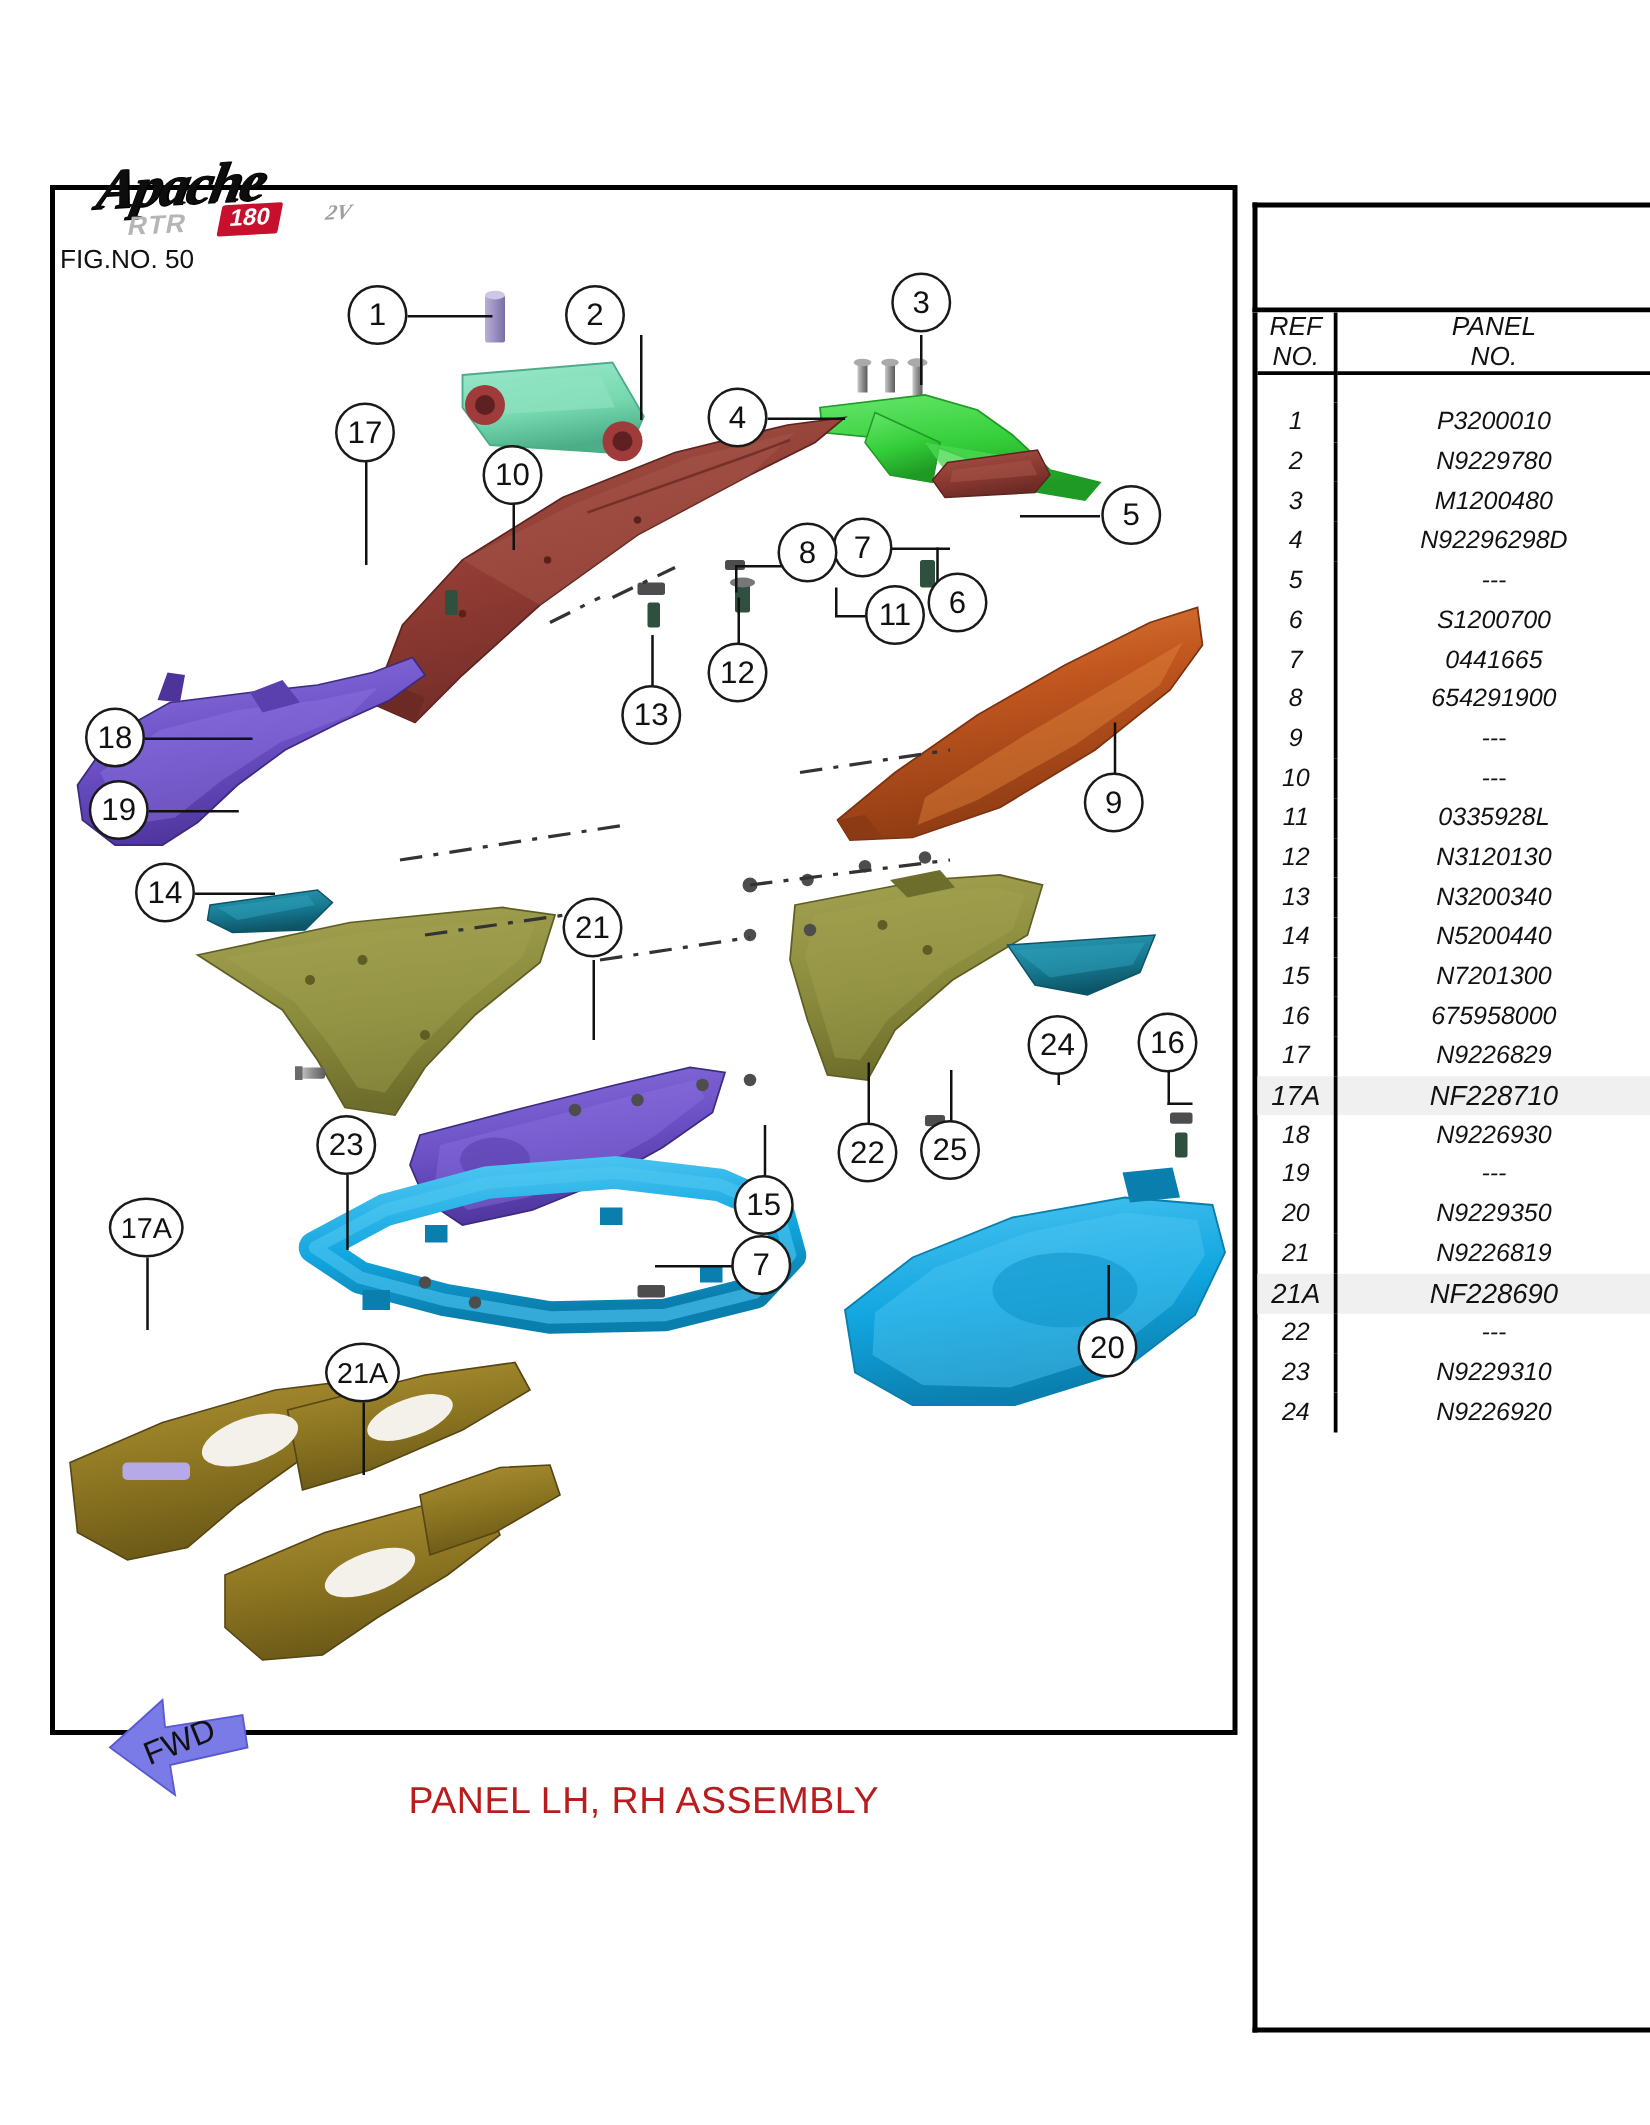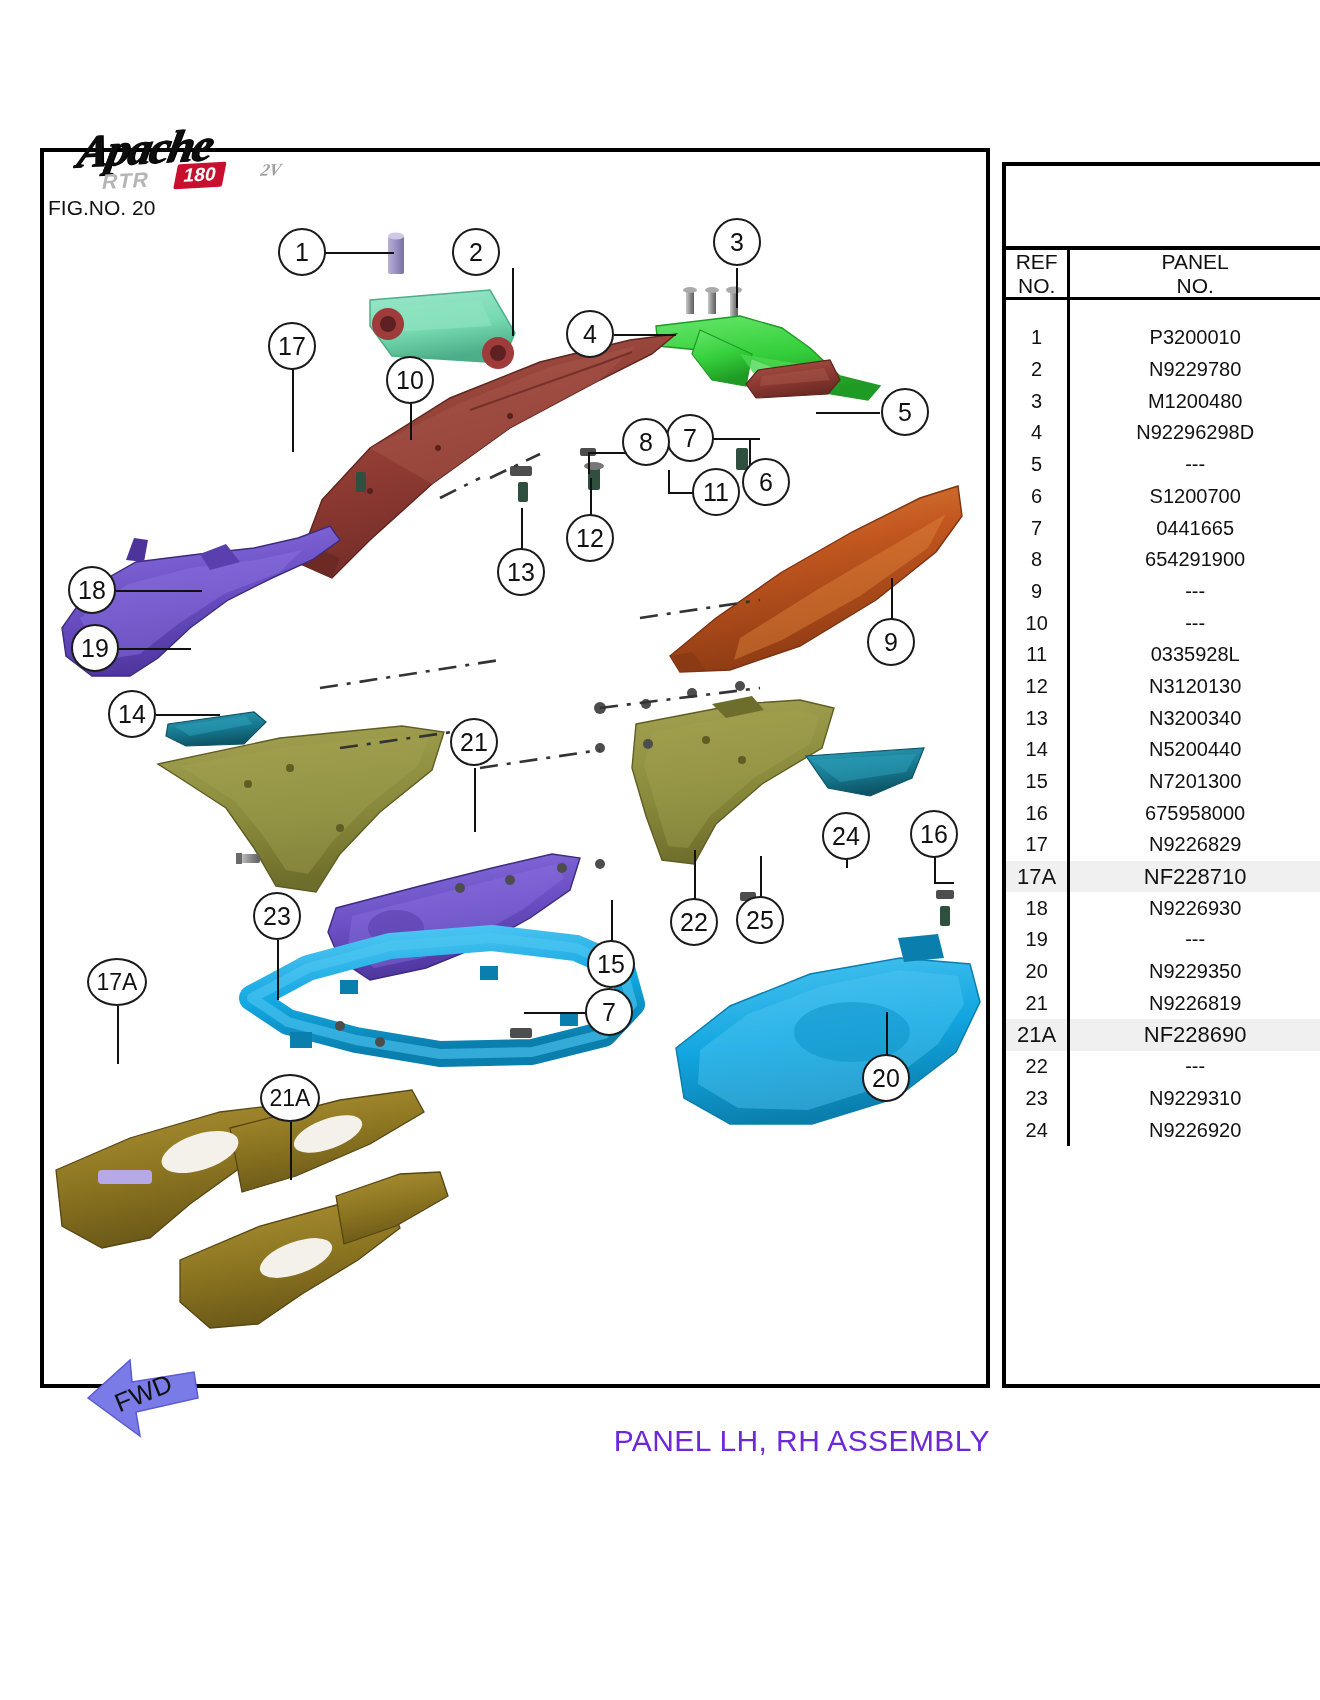--- a/index.html
+++ b/index.html
@@ -34,22 +34,22 @@
     border-radius:2px;
   }
   #logo .tail{
     position:absolute;left:156px;top:1px;font-family:"Liberation Serif",serif;
     font-style:italic;font-weight:bold;font-size:17px;color:#9e9e9e;
   }
 
   #fig-no{position:absolute;left:48px;top:196px;font-size:21px;color:#111;z-index:30;}
 
   #diagram-title{
-    position:absolute;left:40px;top:1424px;width:950px;text-align:right;
-    font-size:30px;color:#6d28d9;letter-spacing:0.4px;z-index:30;
+    position:absolute;left:40px;top:1424px;width:950px;text-align:center;
+    font-size:30px;color:#b91c1c;letter-spacing:0.4px;z-index:30;
   }
 
   
   #parts-svg{position:absolute;left:40px;top:148px;width:950px;height:1240px;}
 
   
   .callout{
     position:absolute;width:48px;height:48px;border:2.2px solid #1a1a1a;
     border-radius:50%;background:#fff;color:#111;
     display:flex;align-items:center;justify-content:center;
@@ -67,22 +67,22 @@
     transform:rotate(-22deg);font-family:"Liberation Sans",sans-serif;
   }
 
   
   #table-wrap{position:absolute;left:1002px;top:162px;width:318px;height:1226px;}
   #table-header-box{
     position:absolute;left:0;top:0;width:318px;height:88px;
     border:4px solid #000;border-right:none;box-sizing:border-box;background:#fff;
   }
   #parts-table{
-    position:absolute;left:0;top:88px;width:318px;height:1138px;
-    border:4px solid #000;border-right:none;border-top:none;box-sizing:border-box;background:#fff;
+    position:absolute;left:0;top:88px;width:318px;height:1376px;
+    border:4px solid #000;border-right:none;border-top:none;box-sizing:border-box;background:#fff;font-style:italic;
   }
   #parts-table table{border-collapse:collapse;width:100%;table-layout:fixed;}
   #parts-table col.c1{width:62px;}
   #parts-table col.c2{width:248px;}
   #parts-table th,#parts-table td{
     text-align:center;font-size:20px;color:#111;padding:0;border:none;
   }
   #parts-table thead th{
     font-size:21px;font-weight:normal;height:44px;vertical-align:middle;
     border-bottom:3px solid #000;
@@ -100,21 +100,21 @@
   <div class="apache">Apache</div>
   <div class="rtr-row">
     <span class="rtr">RTR</span>
     <span class="badge">180</span>
     <span class="tail">2V</span>
   </div>
 </div>
 
 <div id="drawing-frame"></div>
 
-<div id="fig-no">FIG.NO. 20</div>
+<div id="fig-no">FIG.NO. 50</div>
 
 <svg id="parts-svg" viewBox="0 0 950 1240">
   <defs>
     <linearGradient id="gRed" x1="0" y1="0" x2="0.4" y2="1">
       <stop offset="0%" stop-color="#a8584c"></stop>
         <stop offset="55%" stop-color="#8f3b33"></stop>
         <stop offset="100%" stop-color="#6d2a25"></stop>
     </linearGradient>
     <linearGradient id="gOrange" x1="0" y1="0" x2="0.3" y2="1">
       <stop offset="0%" stop-color="#e0843c"></stop>

